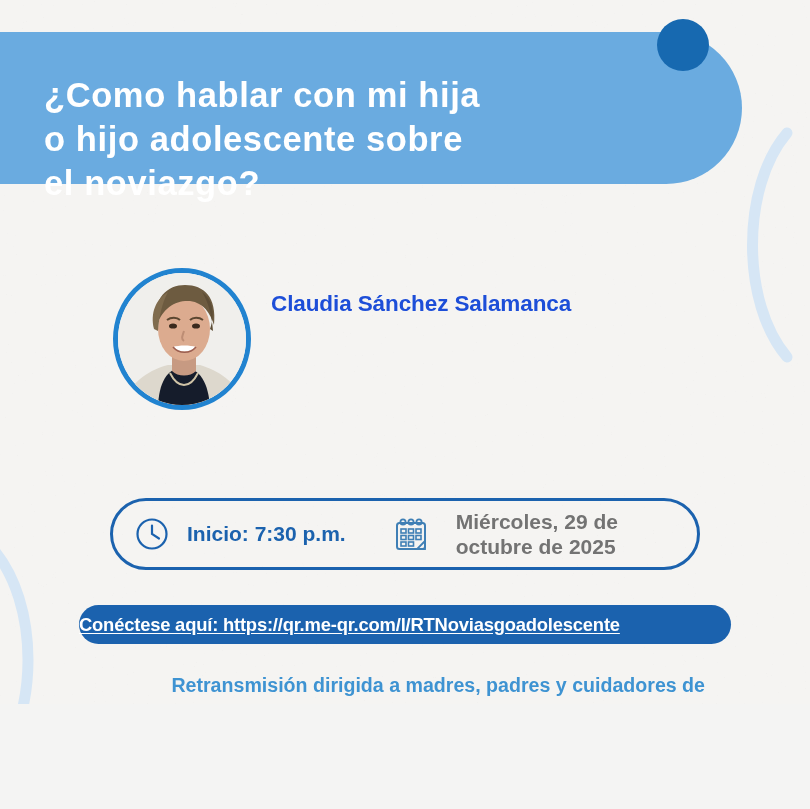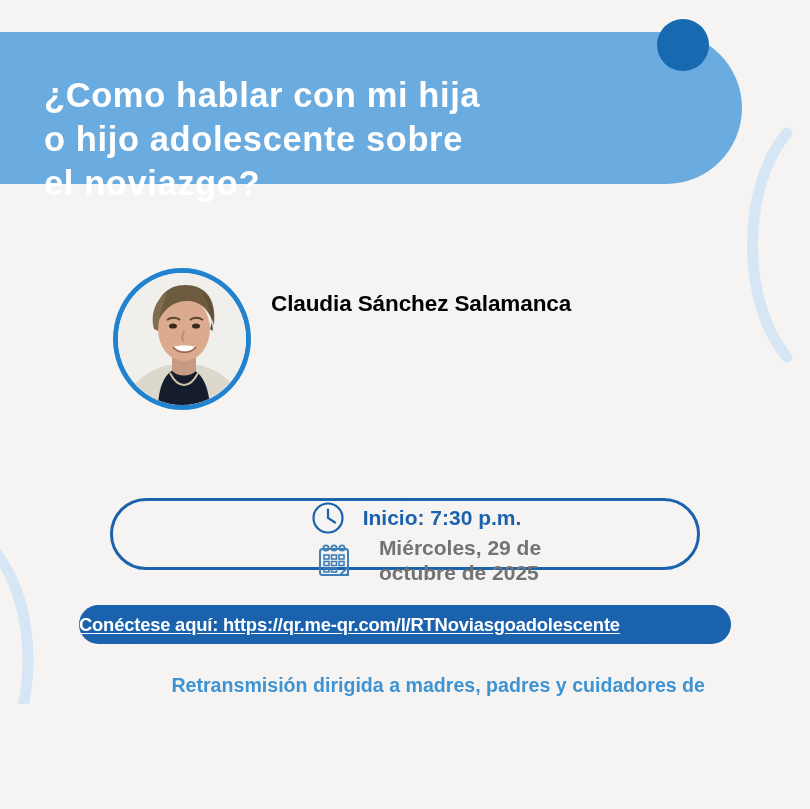--- a/index.html
+++ b/index.html
@@ -93,21 +93,21 @@
     position: absolute;
     inset: 0;
   }
   #speaker-text {
     position: absolute;
     left: 158px;
     top: 24px;
     width: 440px;
   }
   #speaker-name {
-    color: #000000;
+    color: #1d4ed8;
     font-size: 22.5px;
     font-weight: bold;
     letter-spacing: -0.1px;
     line-height: 1.1;
   }
   #speaker-role {
     margin-top: 8px;
     color: #3f6f9e;
     font-size: 17.2px;
     line-height: 1.33;
@@ -119,21 +119,20 @@
     position: absolute;
     left: 110px;
     top: 498px;
     width: 590px;
     height: 72px;
     border: 3px solid #1b62ae;
     border-radius: 36px;
     box-sizing: border-box;
     display: flex;
     align-items: center;
-    flex-direction: column;
   }
   #time-group, #date-group {
     display: flex;
     align-items: center;
   }
   #time-group { margin-left: 22px; }
   #date-group { margin-left: 48px; }
   .sched-icon { flex: 0 0 auto; display: block; }
   #time-label {
     margin-left: 18px;

